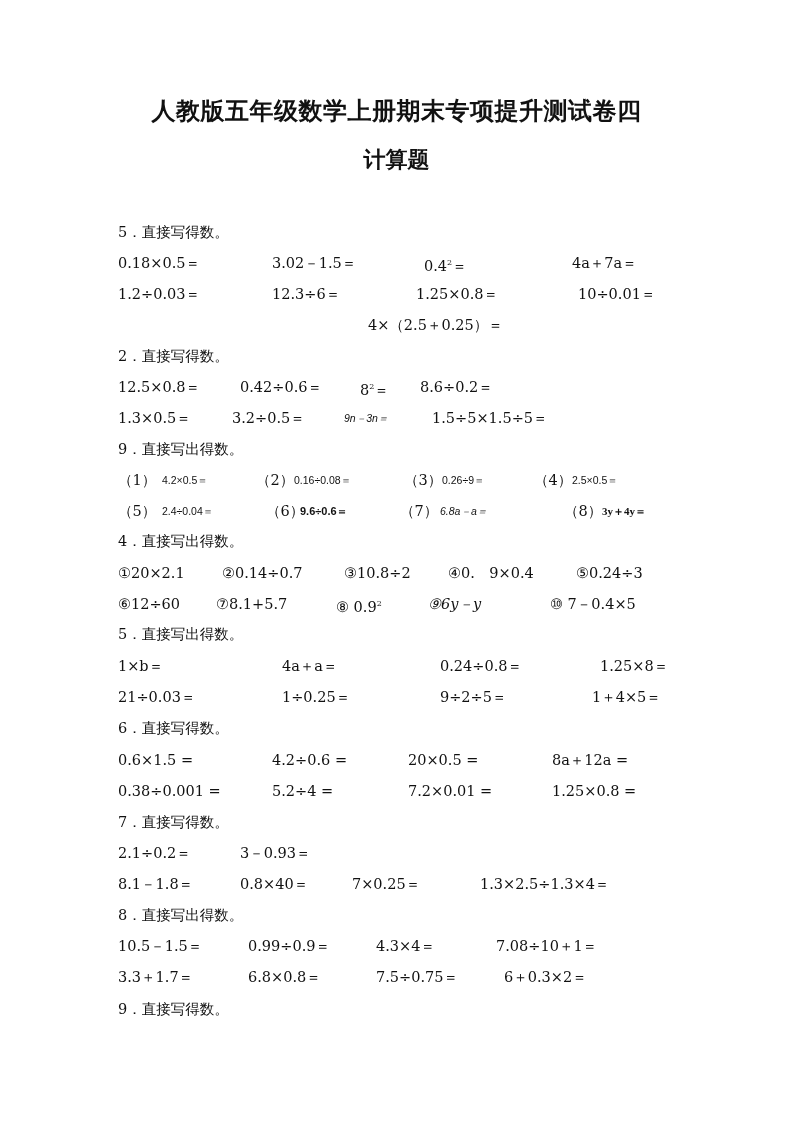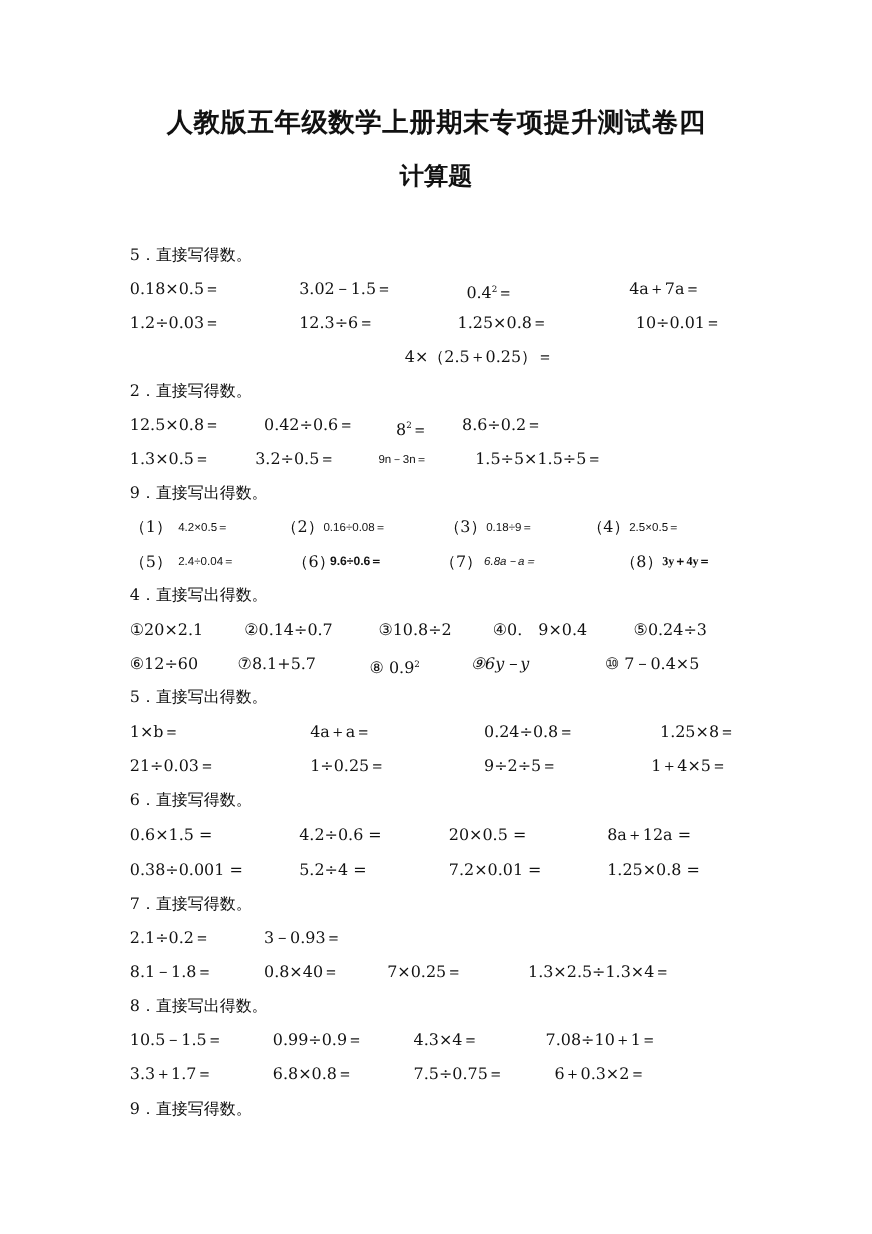--- a/index.html
+++ b/index.html
@@ -45,32 +45,32 @@
   <div class="q-head" style="top:345px">2．直接写得数。</div>
   <div class="row" style="top:376px">
     <span class="cell" style="left:118px">12.5×0.8＝</span>
     <span class="cell" style="left:240px">0.42÷0.6＝</span>
     <span class="cell" style="left:360px"><span>8</span><span class="sup">2</span><span>＝</span></span>
     <span class="cell" style="left:420px">8.6÷0.2＝</span>
   </div>
   <div class="row" style="top:407px">
     <span class="cell" style="left:118px">1.3×0.5＝</span>
     <span class="cell" style="left:232px">3.2÷0.5＝</span>
-    <span class="cell small" style="left:344px; ">9n－3n＝</span>
+    <span class="cell small" style="left:344px; font-style:italic">9n－3n＝</span>
     <span class="cell" style="left:432px">1.5÷5×1.5÷5＝</span>
   </div>
 
   <div class="q-head" style="top:438px">9．直接写出得数。</div>
   <div class="row" style="top:469px">
     <span class="cell" style="left:118px">（1）</span>
     <span class="cell small" style="left:162px">4.2×0.5＝</span>
     <span class="cell" style="left:256px">（2）</span>
     <span class="cell small" style="left:294px">0.16÷0.08＝</span>
     <span class="cell" style="left:404px">（3）</span>
-    <span class="cell small" style="left:442px">0.18÷9＝</span>
+    <span class="cell small" style="left:442px">0.26÷9＝</span>
     <span class="cell" style="left:534px">（4）</span>
     <span class="cell small" style="left:572px">2.5×0.5＝</span>
   </div>
   <div class="row" style="top:500px">
     <span class="cell" style="left:118px">（5）</span>
     <span class="cell small" style="left:162px">2.4÷0.04＝</span>
     <span class="cell" style="left:266px">（6）</span>
     <span class="cell small-b" style="left:300px">9.6÷0.6＝</span>
     <span class="cell" style="left:400px">（7）</span>
     <span class="cell small" style="left:440px; font-style:italic">6.8a－a＝</span>

